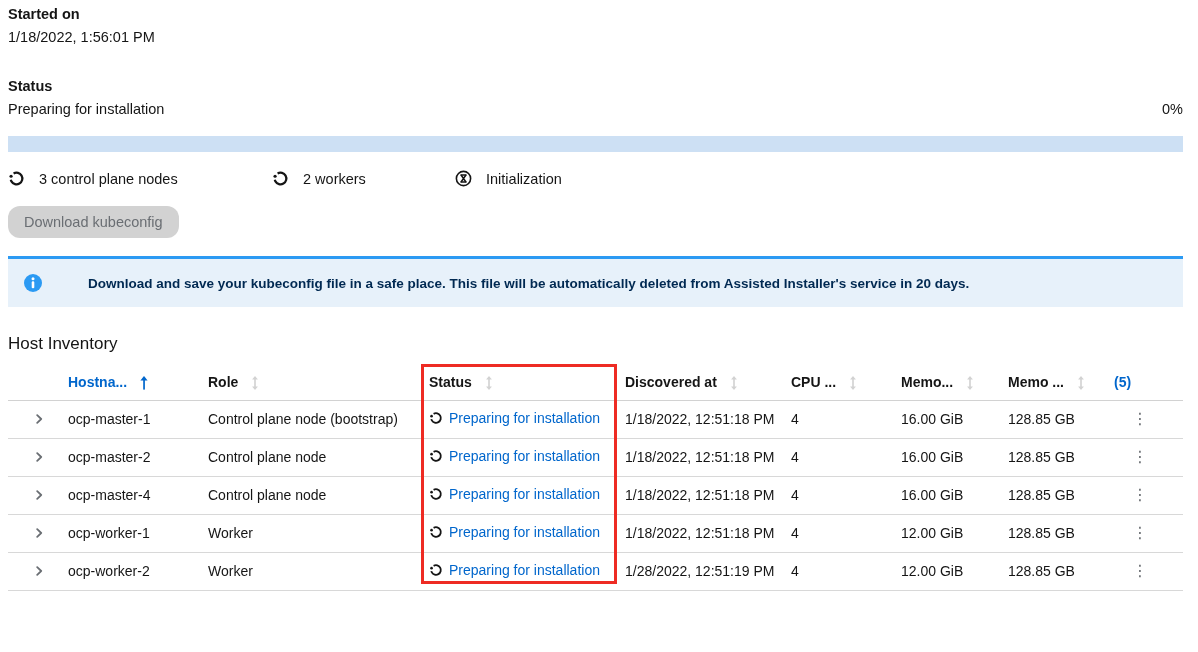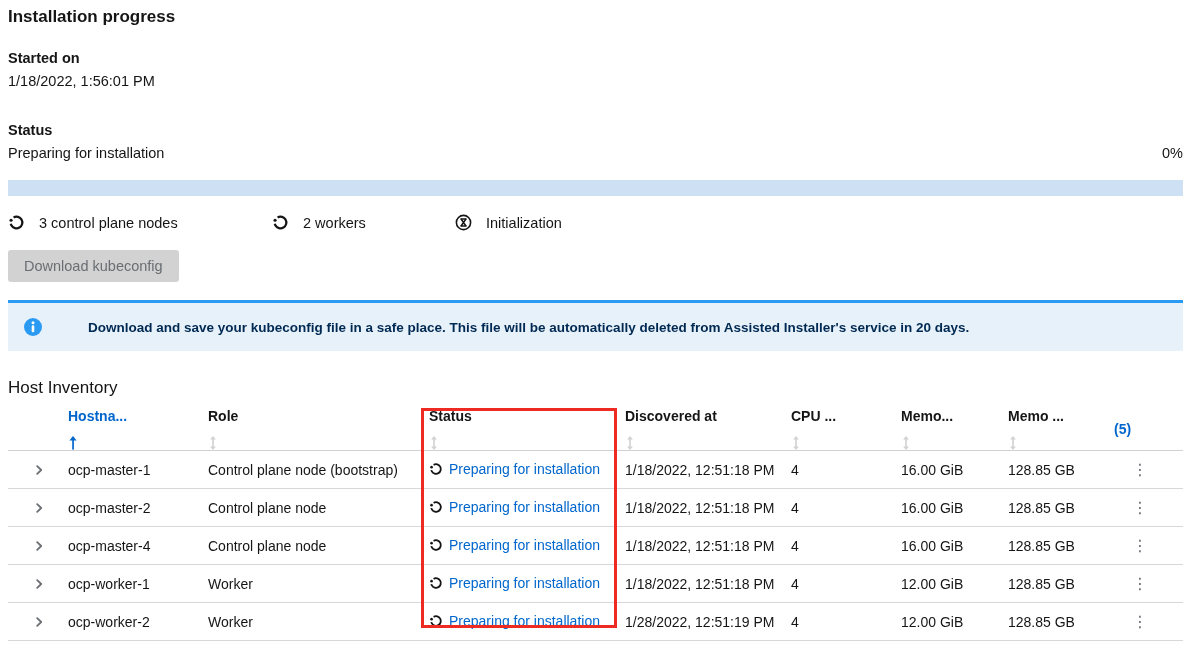--- a/index.html
+++ b/index.html
@@ -30,21 +30,21 @@
 
   .indicators { display: flex; margin-top: 18px; }
   .indicator { display: flex; align-items: center; gap: 14px; font-size: 14.5px; }
   .indicator-1 { width: 264px; }
   .indicator-2 { width: 183px; }
   .icon-16 { width: 17px; height: 17px; color: #151515; flex: 0 0 auto; }
 
   .btn-disabled {
     margin-top: 19px; display: inline-block;
     background: #d2d2d2; color: #6a6e73;
-    border: none; border-radius: 3px;
+    border: none; border-radius: 12px;
     font-size: 14.5px; font-family: inherit;
     padding: 7px 16px; height: 32px; cursor: not-allowed;
   }
 
   .alert-info {
     margin-top: 18px;
     border-top: 3px solid #2b9af3;
     background: #e7f1fa;
     padding: 15px 16px 15px 16px;
     display: flex; align-items: center; gap: 10px;
@@ -67,21 +67,21 @@
   .col-expand   { width: 52px; }
   .col-hostname { width: 140px; }
   .col-role     { width: 221px; }
   .col-status   { width: 196px; }
   .col-disc     { width: 166px; }
   .col-cpu      { width: 110px; }
   .col-mem      { width: 107px; }
   .col-total    { width: 106px; }
   .col-count    { width: 77px; }
 
-  .th-inner { display: inline-flex; align-items: flex-start; gap: 12px; cursor: pointer; background: none; border: none; padding: 0; font: inherit; color: inherit; flex-direction: column; }
+  .th-inner { display: inline-flex; align-items: flex-end; gap: 12px; cursor: pointer; background: none; border: none; padding: 0; font: inherit; color: inherit; }
   .th-sorted { color: #0066cc; }
   .sort-icon { flex: 0 0 auto; }
   .count-link { color: #0066cc; font-weight: 700; cursor: pointer; }
 
   .expand-cell { padding-left: 24px !important; }
   .expand-btn { background: none; border: none; padding: 2px; cursor: pointer; line-height: 0; }
 
   .status-link { display: inline-flex; align-items: center; gap: 6px; color: #0066cc; text-decoration: none; cursor: pointer; }
   .status-link .icon-14 { width: 14px; height: 14px; color: #151515; flex: 0 0 auto; }
 
@@ -122,21 +122,20 @@
       <path d="M5 0 L8.6 4.4 H1.4 z" fill="#0066cc"></path>
     </g>
     <g id="icon-chevron-right">
       <path d="M3.2 1.2 L7.2 5 L3.2 8.8" stroke="#6a6e73" stroke-width="1.8" fill="none" stroke-linecap="round" stroke-linejoin="round"></path>
     </g>
   </defs>
 </svg>
 
 <div class="page">
 
-  <h1 class="page-title">Installation progress</h1>
 
   <div class="started-group">
     <div class="field-label">Started on</div>
     <div class="field-value">1/18/2022, 1:56:01 PM</div>
   </div>
 
   <div class="status-group">
     <div class="field-label">Status</div>
     <div class="status-row">
       <div class="field-value">Preparing for installation</div>

